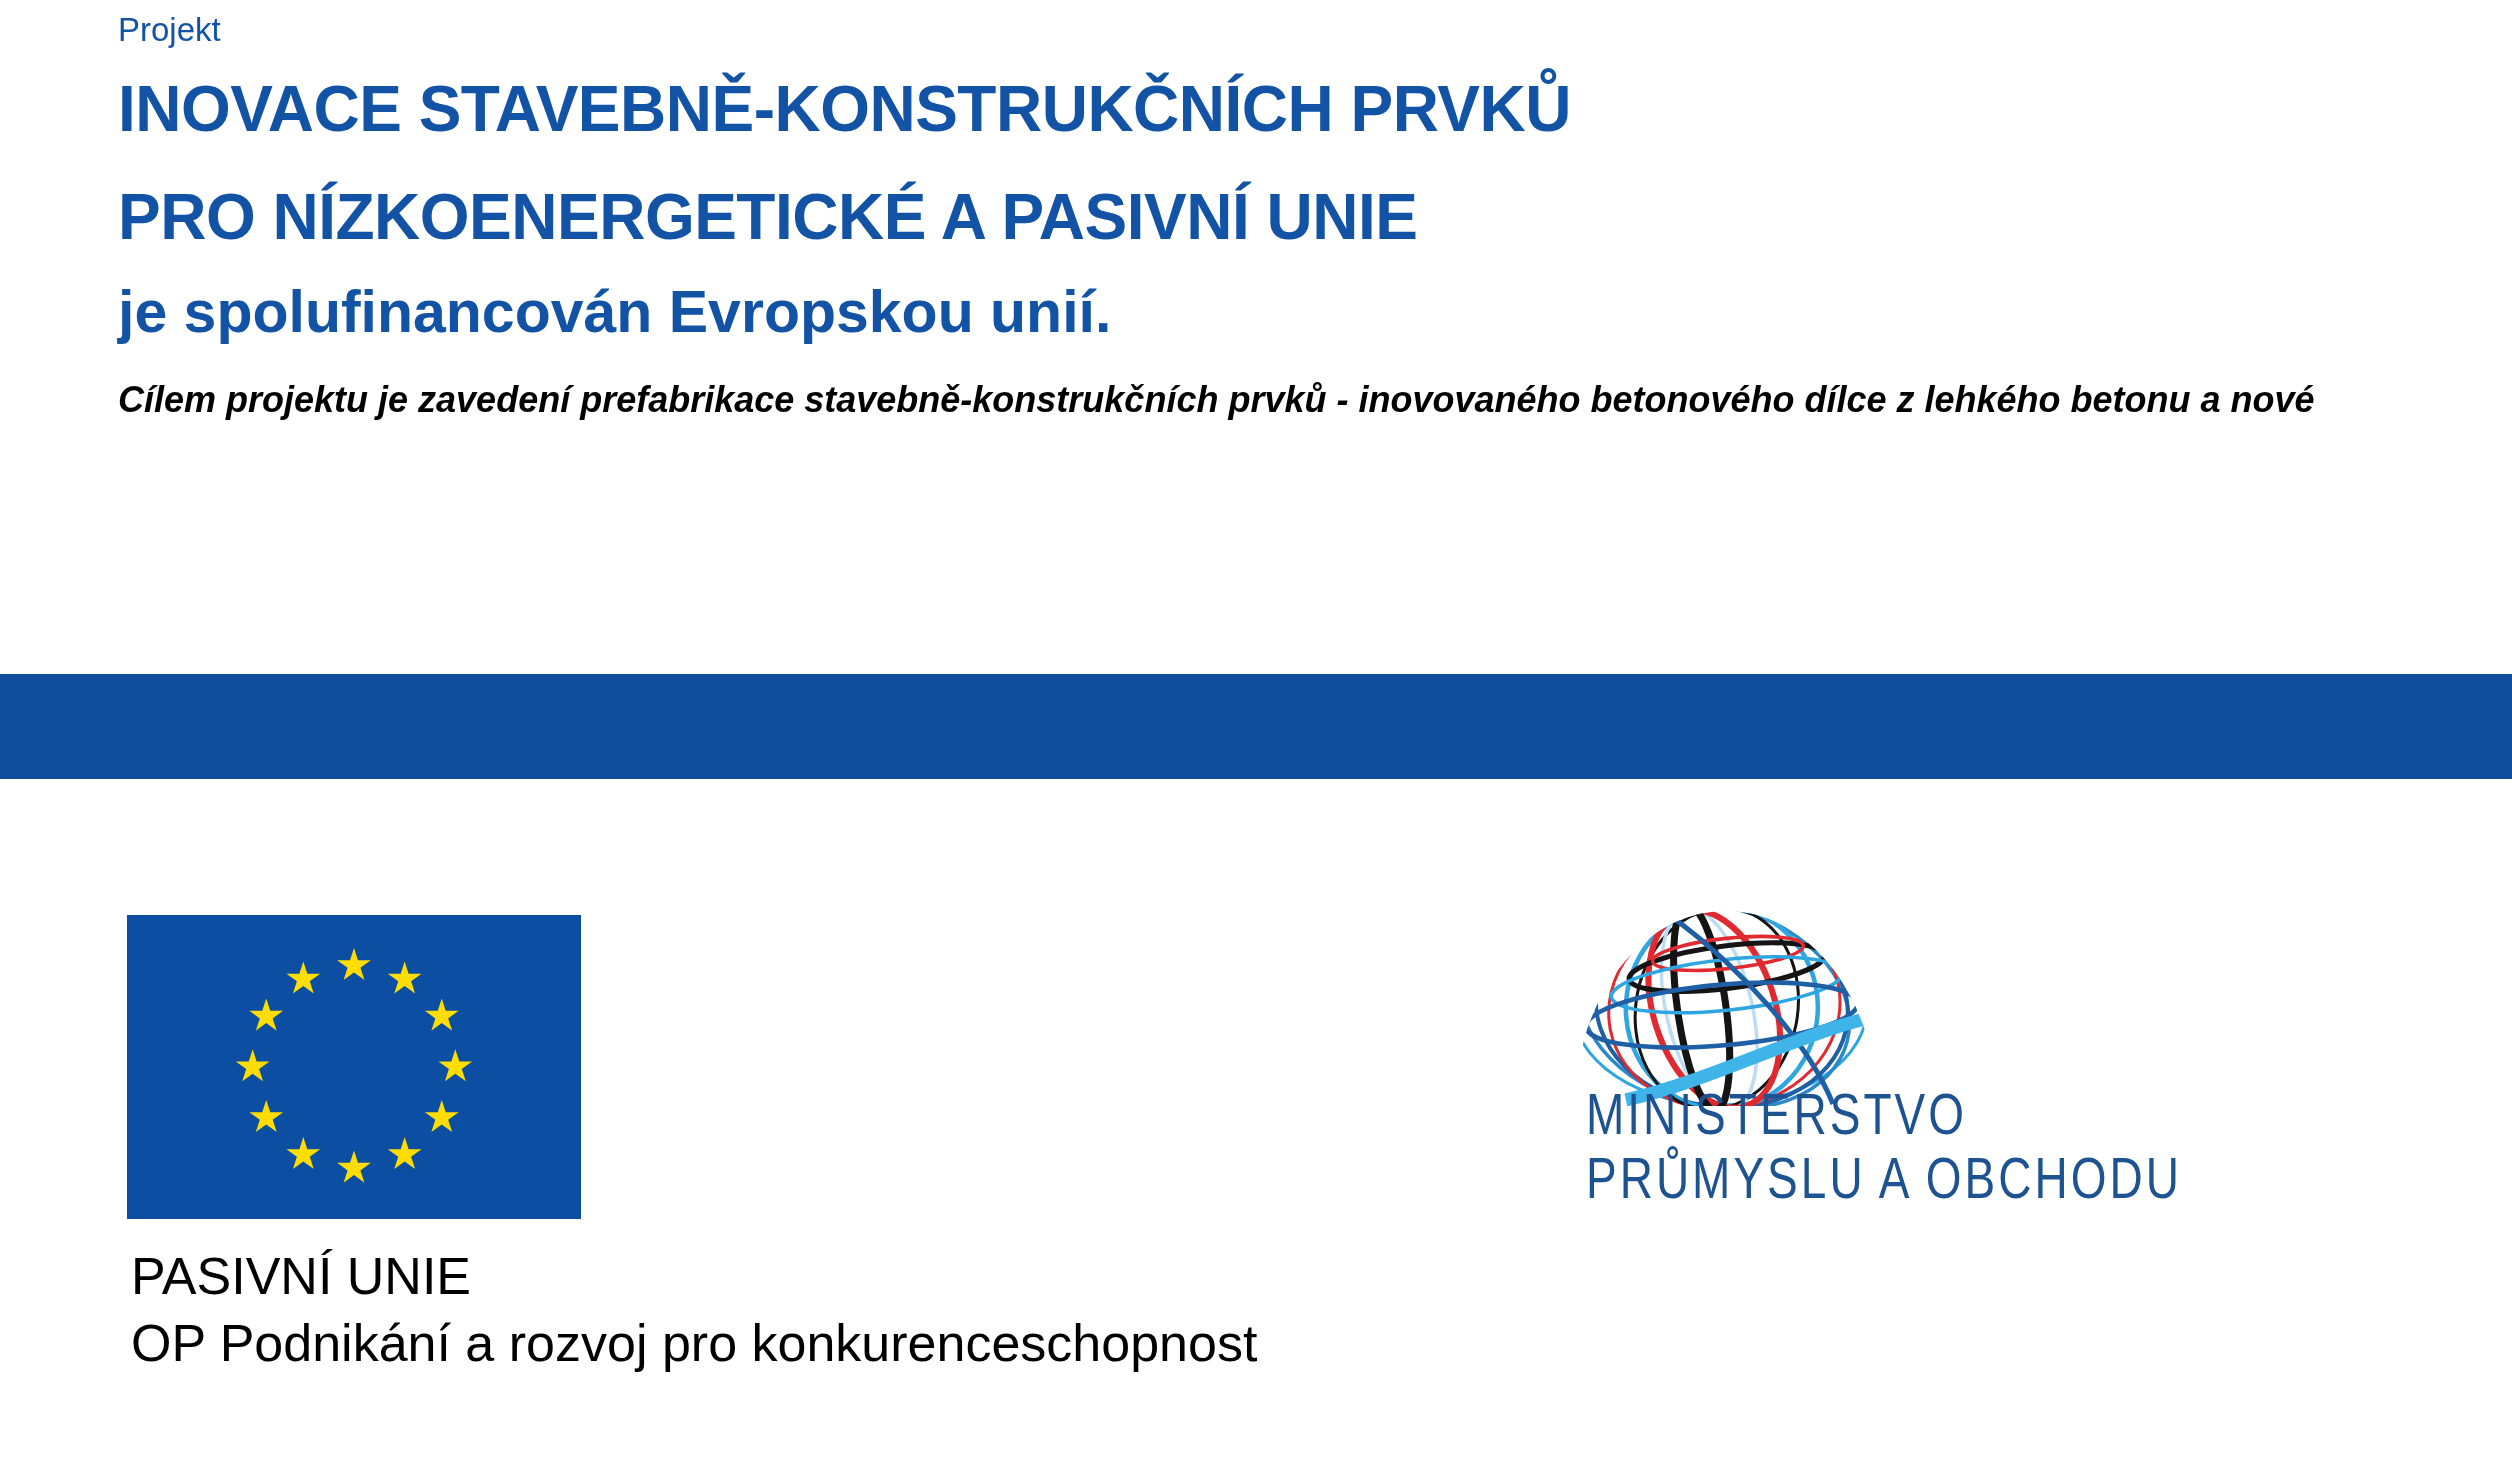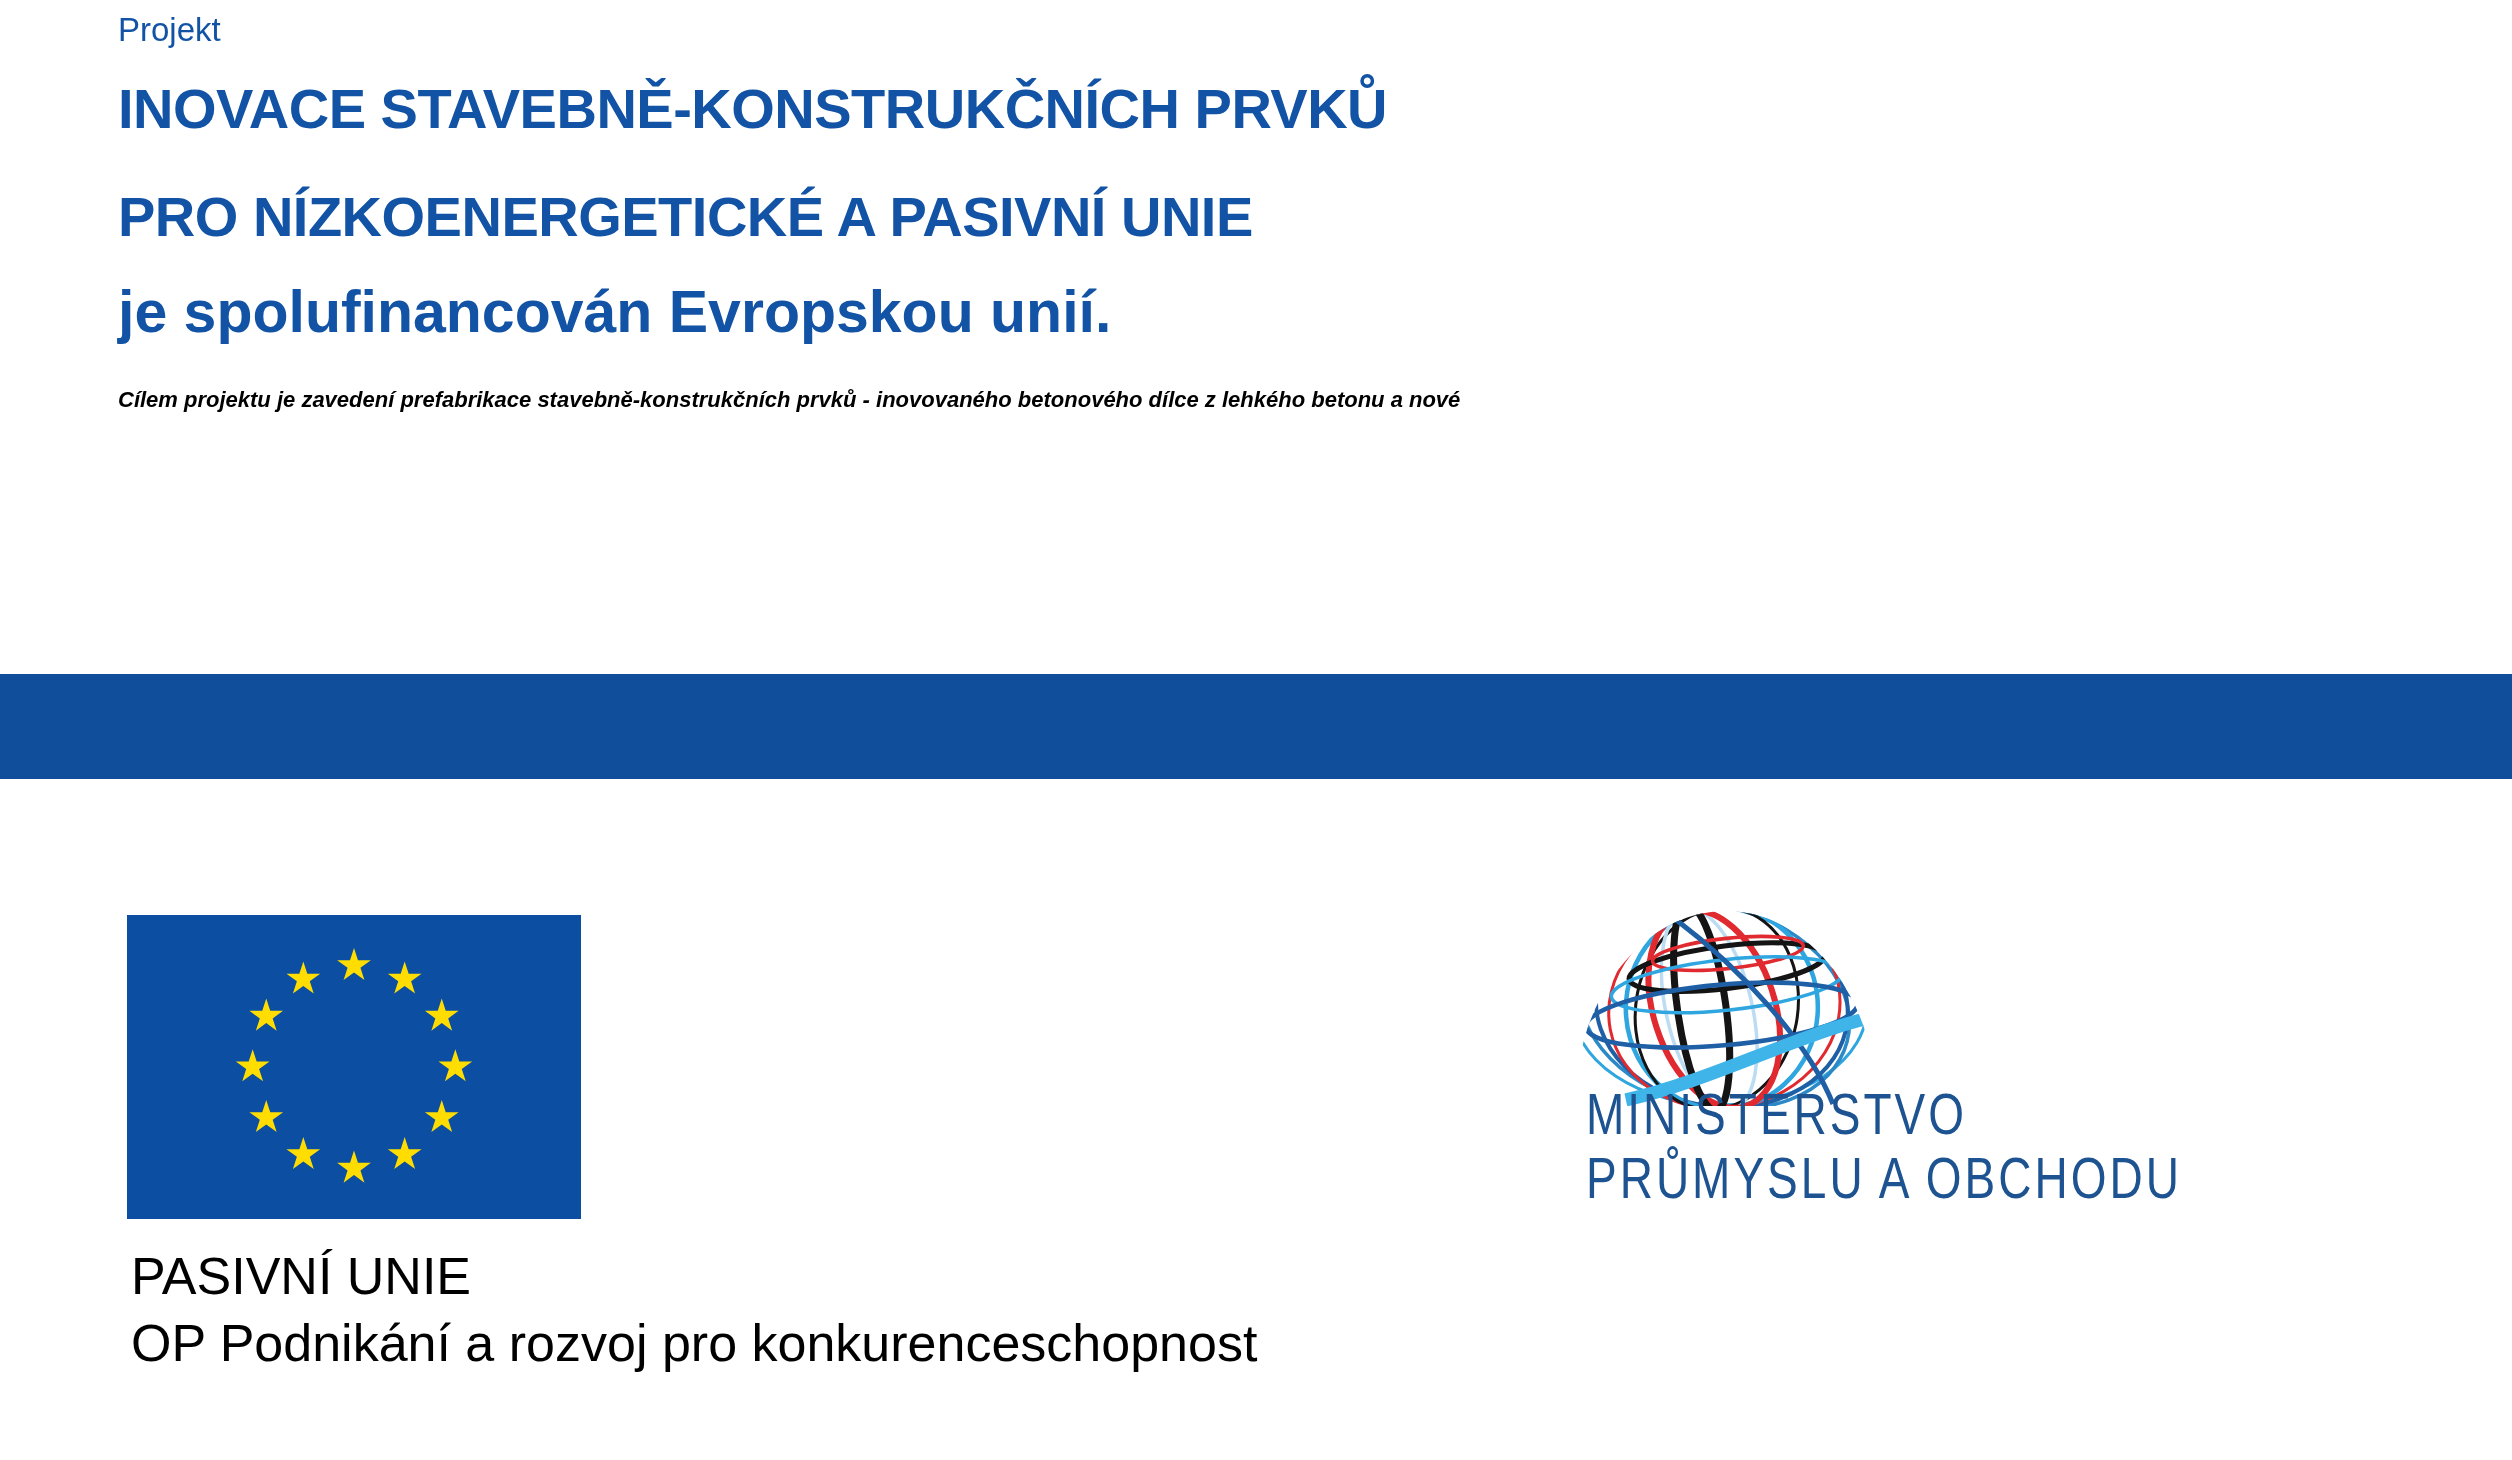--- a/index.html
+++ b/index.html
@@ -7,31 +7,31 @@
     position:relative;width:2512px;height:1461px;background:#ffffff;overflow:hidden;
     font-family:"Liberation Sans","DejaVu Sans",sans-serif;
     padding-left:20px;
   }
   .kicker{
     position:absolute;left:118px;top:10px;
     font-size:33px;line-height:1.2;color:var(--heading-blue);white-space:nowrap;
   }
   .title{
     position:absolute;left:118px;top:55px;
-    font-size:56px;font-weight:700;line-height:108px;
+    font-size:64px;font-weight:700;line-height:108px;
     color:var(--heading-blue);white-space:nowrap;letter-spacing:-0.5px;
   }
   .subtitle{
     position:absolute;left:118px;top:277px;
     font-size:59px;font-weight:700;line-height:1.2;
     color:var(--heading-blue);white-space:nowrap;
   }
   .description{
     position:absolute;left:118px;top:377px;
-    font-size:22px;font-weight:700;font-style:italic;line-height:46px;
+    font-size:36px;font-weight:700;font-style:italic;line-height:46px;
     color:var(--text-black);white-space:nowrap;
   }
   .band{
     position:absolute;left:0;top:674px;width:2512px;height:105px;
     background:var(--bar-blue);
   }
   .eu-flag{position:absolute;left:127px;top:915px;width:454px;height:304px;display:block;}
   .eu-block{
     position:absolute;left:131px;top:1243px;
     font-size:52px;line-height:67px;color:var(--text-black);white-space:nowrap;

